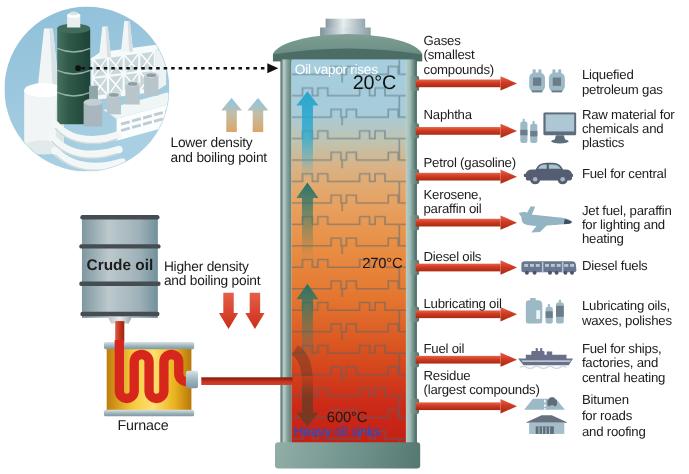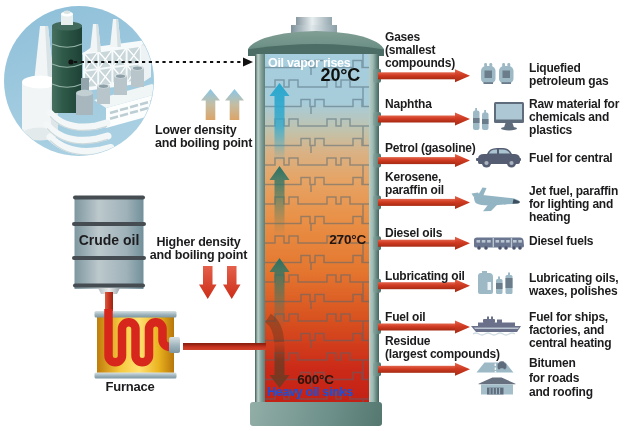--- a/index.html
+++ b/index.html
@@ -1,19 +1,19 @@
 <!DOCTYPE html>
 <html><head>
 <meta charset="utf-8">
 <style>
 *{margin:0;padding:0;box-sizing:border-box}
 html,body{width:626px;height:431px;background:#fff}
 body{font-family:"Liberation Sans",sans-serif;position:relative;overflow:hidden}
 .abs{position:absolute}
-.b{position:absolute;font-weight:bold;font-size:12px;letter-spacing:-0.2px;line-height:13px;color:#1c1c1e;white-space:nowrap}
+.b{position:absolute;font-weight:normal;font-size:12px;letter-spacing:-0.2px;line-height:13px;color:#1c1c1e;white-space:nowrap}
 </style>
 </head>
 <body>
 
 <svg width="0" height="0" style="position:absolute">
 <defs>
 <linearGradient id="ag" x1="0" y1="0" x2="0" y2="1">
  <stop offset="0" stop-color="#e2654c"></stop>
         <stop offset="0.45" stop-color="#d03a22"></stop>
         <stop offset="1" stop-color="#a62a12"></stop>
@@ -141,21 +141,21 @@
 <line x1="4" y1="6" x2="172" y2="6" stroke="#111" stroke-width="2.2" stroke-dasharray="3.2 3.6"></line>
 <polygon points="173,1.5 183,6 173,10.5" fill="#111"></polygon>
 </svg>
 
 <svg class="abs" style="left:201px;top:89px" width="44" height="31" viewBox="0 0 44 31">
 <polygon points="9.5,0 19,11.5 14.3,11.5 14.3,31 4.7,31 4.7,11.5 0,11.5" fill="url(#upg)"></polygon>
 <polygon points="33.5,0 43,11.5 38.3,11.5 38.3,31 28.7,31 28.7,11.5 24,11.5" fill="url(#upg)"></polygon>
 </svg>
 <div class="b" style="left:155px;top:124px;width:97px;font-size:12.5px">Lower density<br>and boiling point</div>
 
-<div class="b" style="left:149px;top:236px;width:99px;text-align:center;font-size:12.5px">Higher density<br>and boiling point</div>
+<div class="b" style="left:149px;top:236px;width:99px;font-size:12.5px">Higher density<br>and boiling point</div>
 <svg class="abs" style="left:199px;top:266px" width="42" height="33" viewBox="0 0 42 33">
 <polygon points="4,0 13.5,0 13.5,18.5 17.5,18.5 8.75,33 0,18.5 4,18.5" fill="url(#dng)"></polygon>
 <polygon points="28,0 37.5,0 37.5,18.5 41.5,18.5 32.75,33 24,18.5 28,18.5" fill="url(#dng)"></polygon>
 </svg>
 
 <svg class="abs" style="left:70px;top:193px" width="80" height="125" viewBox="0 0 80 125">
 <defs>
 <linearGradient id="bg1" x1="0" y1="0" x2="1" y2="0">
  <stop offset="0" stop-color="#7e97a0"></stop>
         <stop offset="0.35" stop-color="#bcc8cc"></stop>

